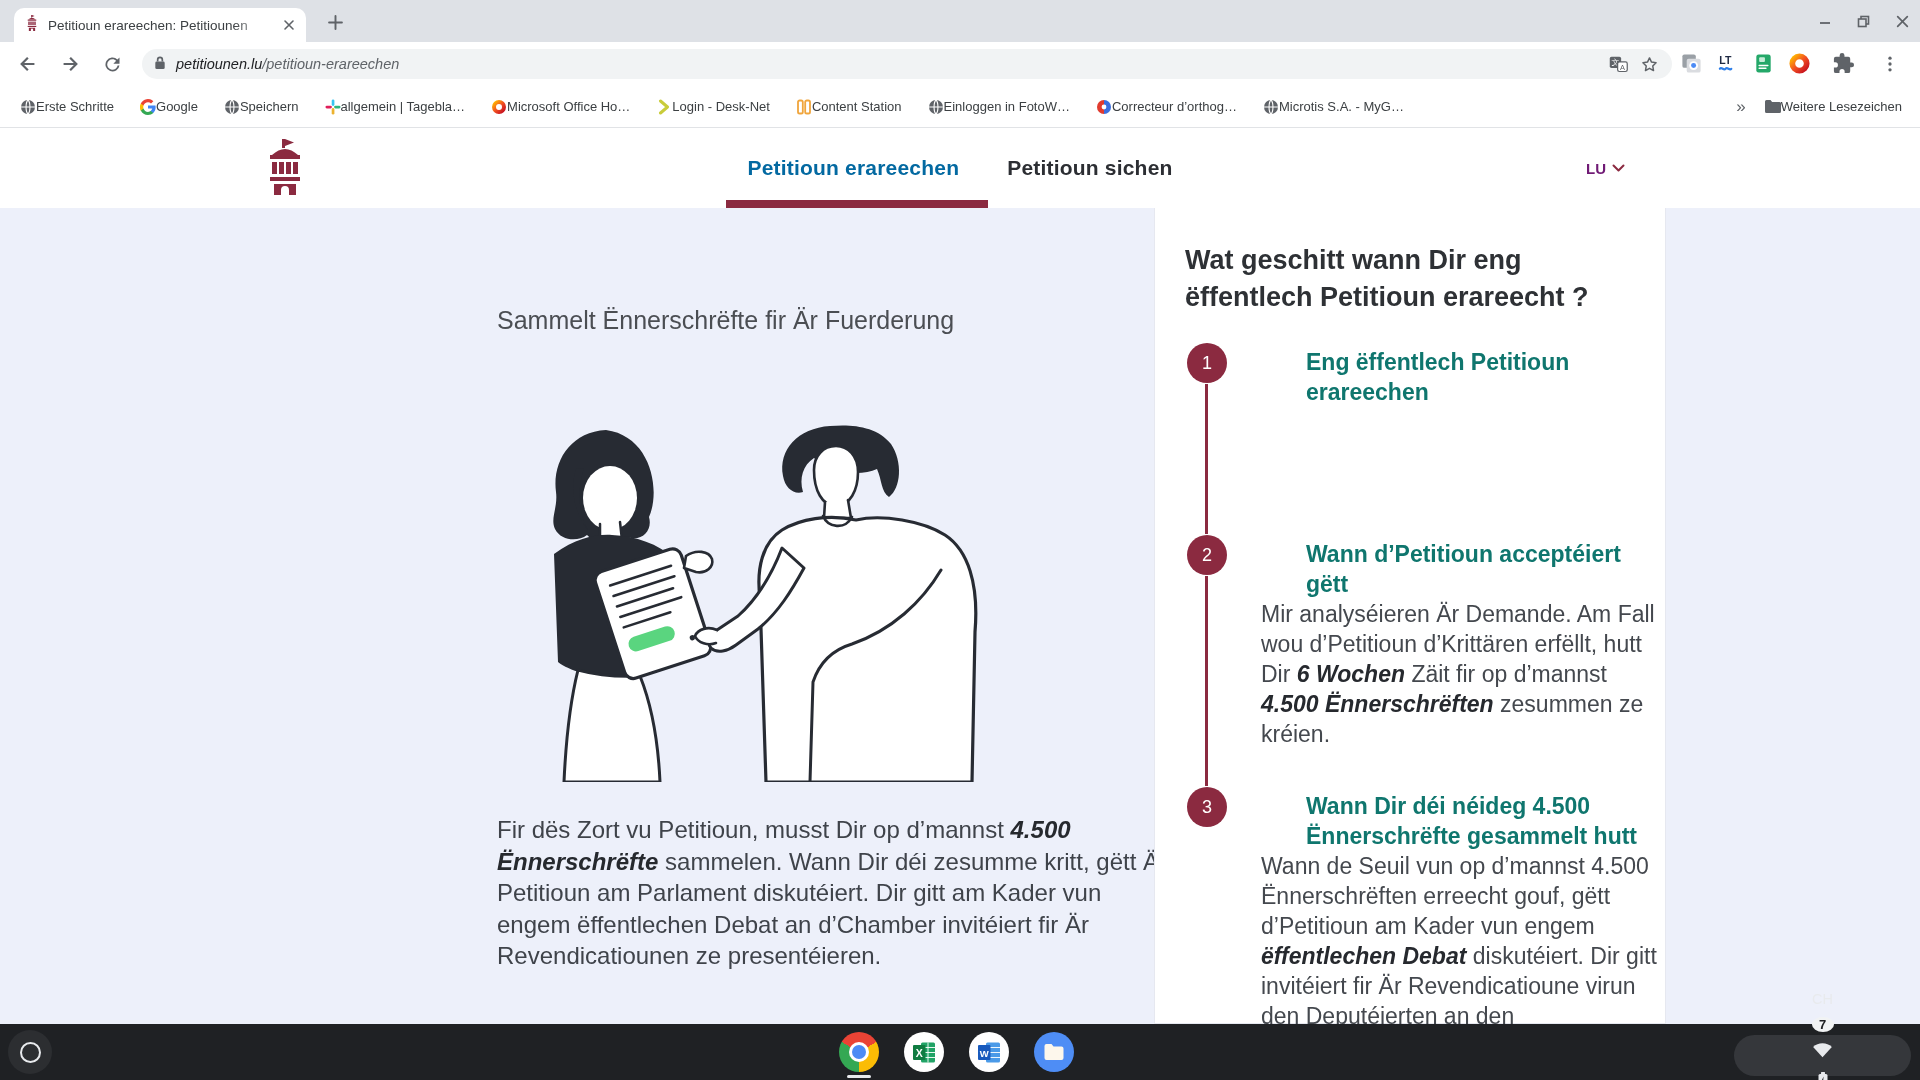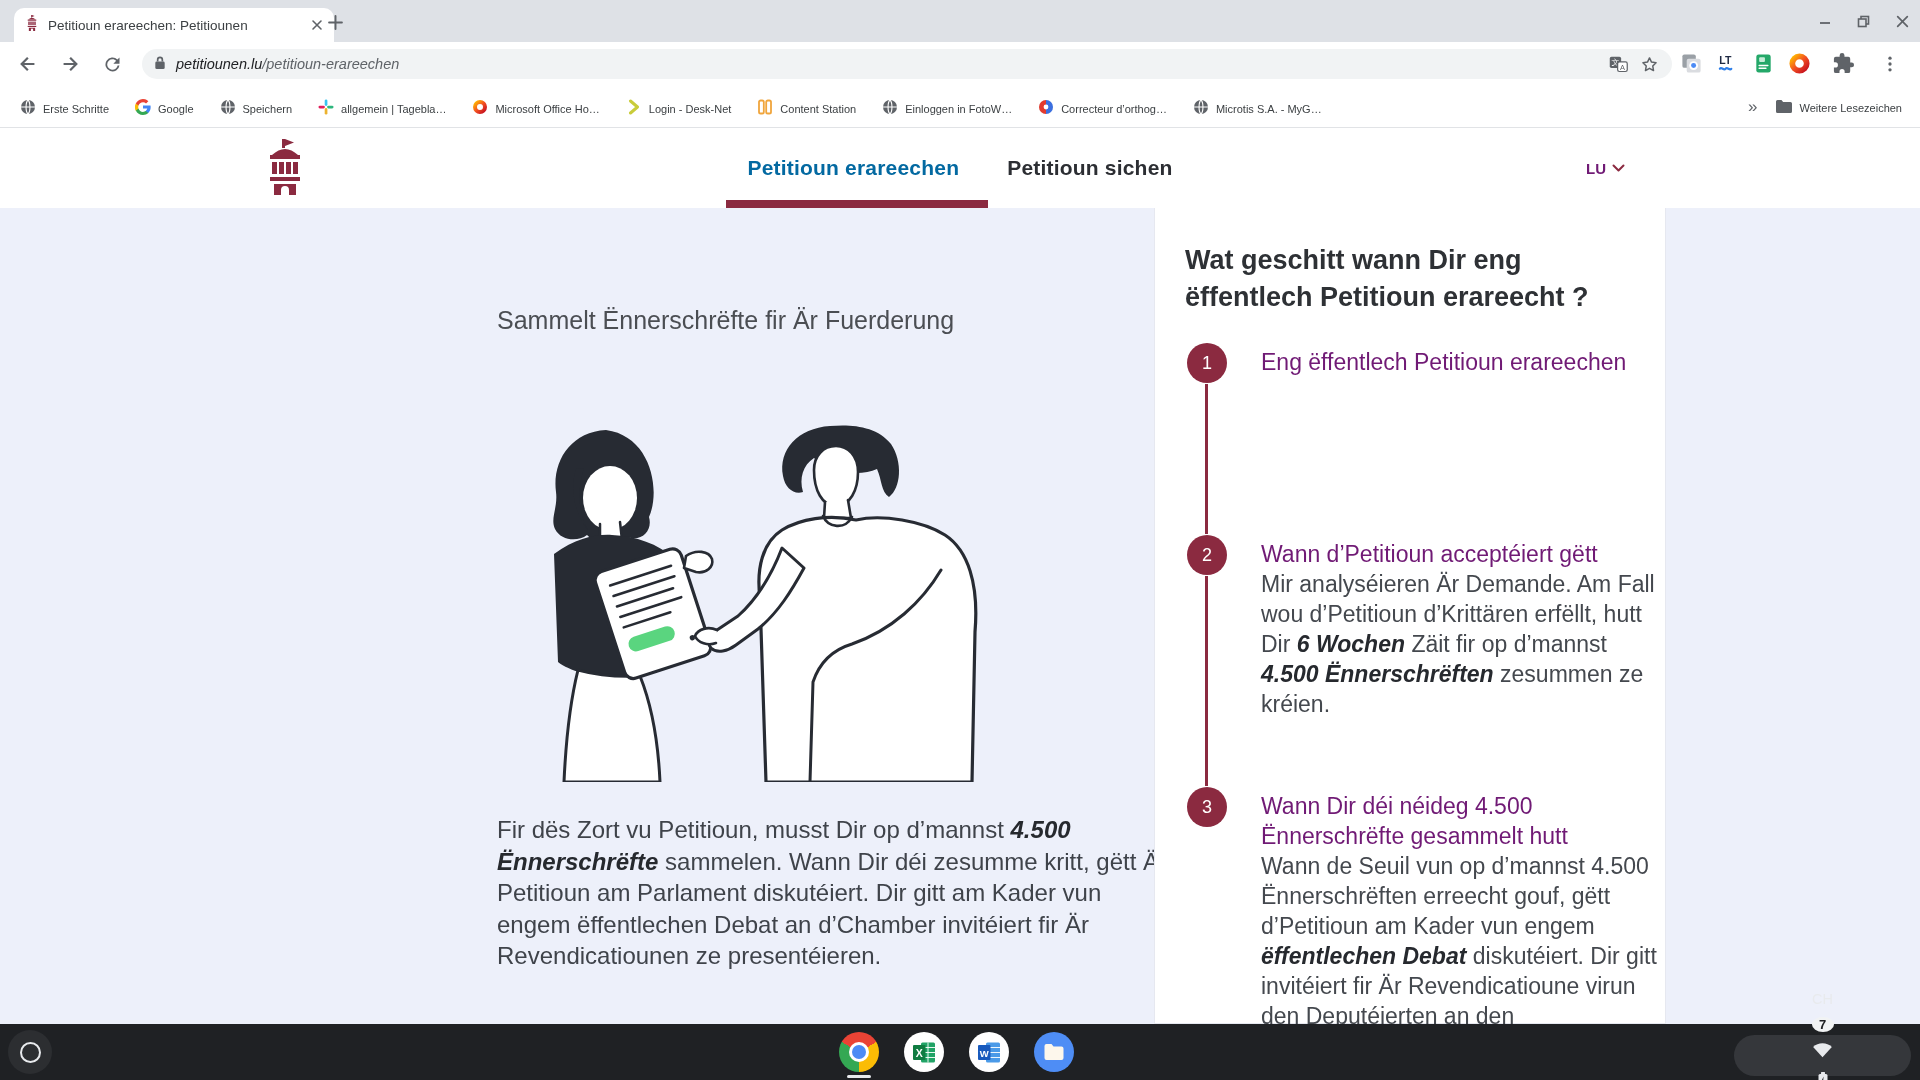--- a/index.html
+++ b/index.html
@@ -1,42 +1,42 @@
 <!DOCTYPE html>
 <html><head>
 <meta charset="utf-8">
 <style>
   * { box-sizing: border-box; margin: 0; padding: 0; }
   html,body { width:1920px; height:1080px; overflow:hidden; }
   body { font-family:"Liberation Sans", sans-serif; background:#edf0fa; position:relative; }
 
   
   .tabstrip { position:absolute; left:0; top:0; width:1920px; height:42px; background:#dee1e6; }
-  .tab { position:absolute; left:14px; top:8px; width:320px; height:34px; background:#fff;
+  .tab { position:absolute; left:14px; top:8px; width:292px; height:34px; background:#fff;
          border-radius:10px 10px 0 0; display:flex; align-items:center; padding:0 10px; gap:8px; }
   .tab-title { flex:1; font-size:13.5px; color:#3c4043; white-space:nowrap; overflow:hidden;
          -webkit-mask-image:linear-gradient(90deg,#000 82%,transparent); mask-image:linear-gradient(90deg,#000 82%,transparent); }
   .icon-btn { display:flex; align-items:center; justify-content:center; cursor:pointer; }
   .newtab { position:absolute; left:322px; top:9px; width:26px; height:26px; border-radius:50%; }
   .win-controls { position:absolute; right:10px; top:0; height:42px; display:flex; align-items:center; gap:24px; }
 
   
   .toolbar { position:absolute; left:0; top:42px; width:1920px; height:44px; background:#fff; }
   .nav-btn { position:absolute; top:10px; width:24px; height:24px; }
   .omnibox { position:absolute; left:142px; top:7px; width:1530px; height:30px; background:#f1f3f4;
              border-radius:15px; display:flex; align-items:center; padding:0 12px; gap:10px; }
   .url { font-size:14.5px; color:#202124; white-space:nowrap;font-style:italic; }
   .url .path { color:#5f6368; }
   .omni-spacer { flex:1; }
   .ext-row { position:absolute; left:1680px; top:10px; display:flex; gap:13px; align-items:center; }
 
   
   .bookmarks { position:absolute; left:0; top:86px; width:1920px; height:42px; background:#fff;
                border-bottom:1px solid #e1e3e6; display:flex; align-items:center; padding:0 18px 0 20px; gap:26px; }
-  .bm { display:flex; align-items:flex-end; gap:7px; font-size:11px; color:#3c4043; white-space:nowrap; cursor:pointer; }
+  .bm { display:flex; align-items:flex-start; font-size:13px; color:#3c4043; white-space:nowrap; cursor:pointer; }
   .bm-right { margin-left:auto; display:flex; align-items:center; gap:18px; }
   .bm-overflow { font-size:17px; color:#5f6368; }
 
   
   .siteheader { position:absolute; left:0; top:128px; width:1920px; height:80px; background:#fff; }
   .logo { position:absolute; left:262px; top:9px; }
   .sitenav { position:absolute; left:0; top:0; width:1920px; height:80px; display:flex;
              align-items:center; justify-content:center; gap:48px; }
   .nav-item { font-size:21px; font-weight:bold; color:#2c2e33; letter-spacing:0.2px; cursor:pointer; }
   .nav-item.active { color:#0369a1; }
@@ -56,21 +56,21 @@
 
   
   .card { position:absolute; left:1154px; top:0; width:512px; height:816px; background:#fff;
           border:1px solid #e6e8f0; border-top:none; }
   .card-heading { position:absolute; left:30px; top:34px; width:430px; font-size:27px; font-weight:bold;
                   color:#2e3135; line-height:37px; }
   .step-circle { position:absolute; left:32px; width:40px; height:40px; border-radius:50%; background:#8b2a40;
                  color:#fff; font-size:18px; display:flex; align-items:center; justify-content:center; }
   .step-line { position:absolute; left:50px; width:3px; background:#8b2a40; }
   .step-text { position:absolute; left:106px; width:398px; font-size:23px; line-height:30px; color:#44484e; }
-  .step-title { font-weight:normal; color:#701a75; }
+  .step-title { font-weight:bold; color:#0f766e;margin-left:45px; }
 
   
   .shelf { position:absolute; left:0; top:1024px; width:1920px; height:56px; background:#1f2124; }
   .launcher { position:absolute; left:8px; top:6px; width:44px; height:44px; border-radius:50%;
               background:#2c2e31; display:flex; align-items:center; justify-content:center; cursor:pointer; }
   .launcher-ring { width:21px; height:21px; border:2.5px solid #e8eaed; border-radius:50%; }
   .apps { position:absolute; left:839px; top:8px; display:flex; gap:25px; }
   .app { width:40px; height:40px; cursor:pointer; position:relative; }
   .app-circle { width:40px; height:40px; background:#fff; border-radius:50%; display:flex; align-items:center; justify-content:center; }
   .chrome-ball { width:40px; height:40px; border-radius:50%; position:relative;

